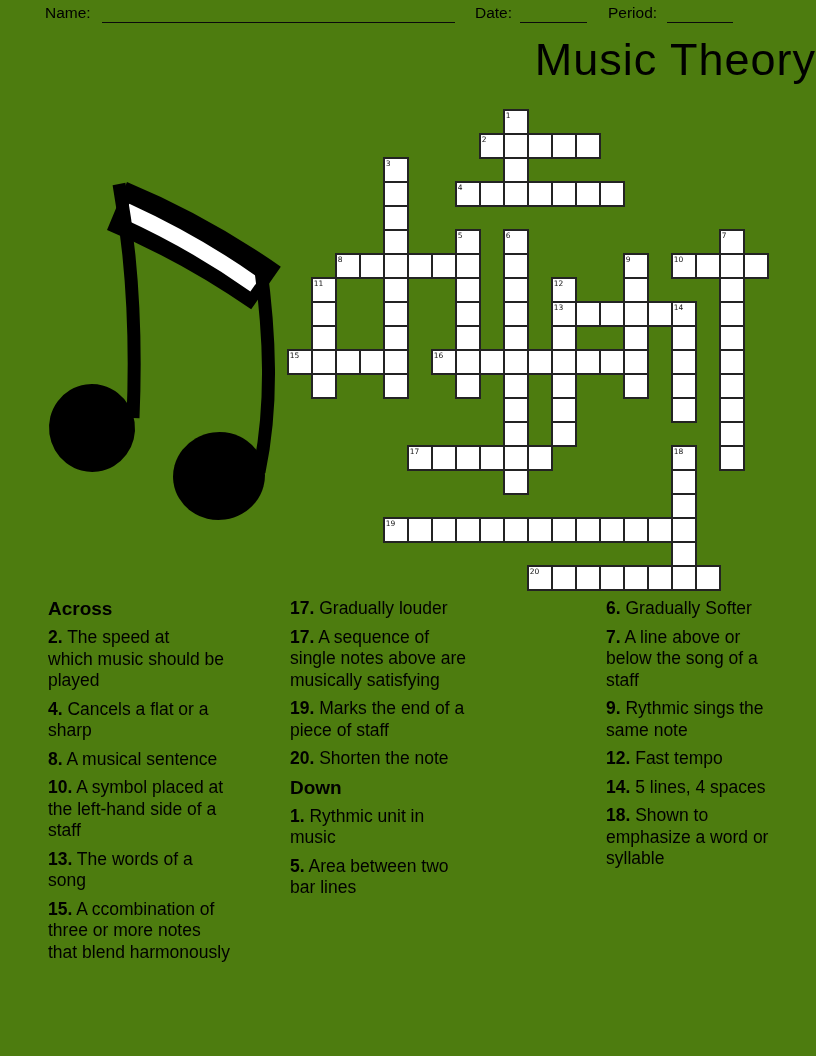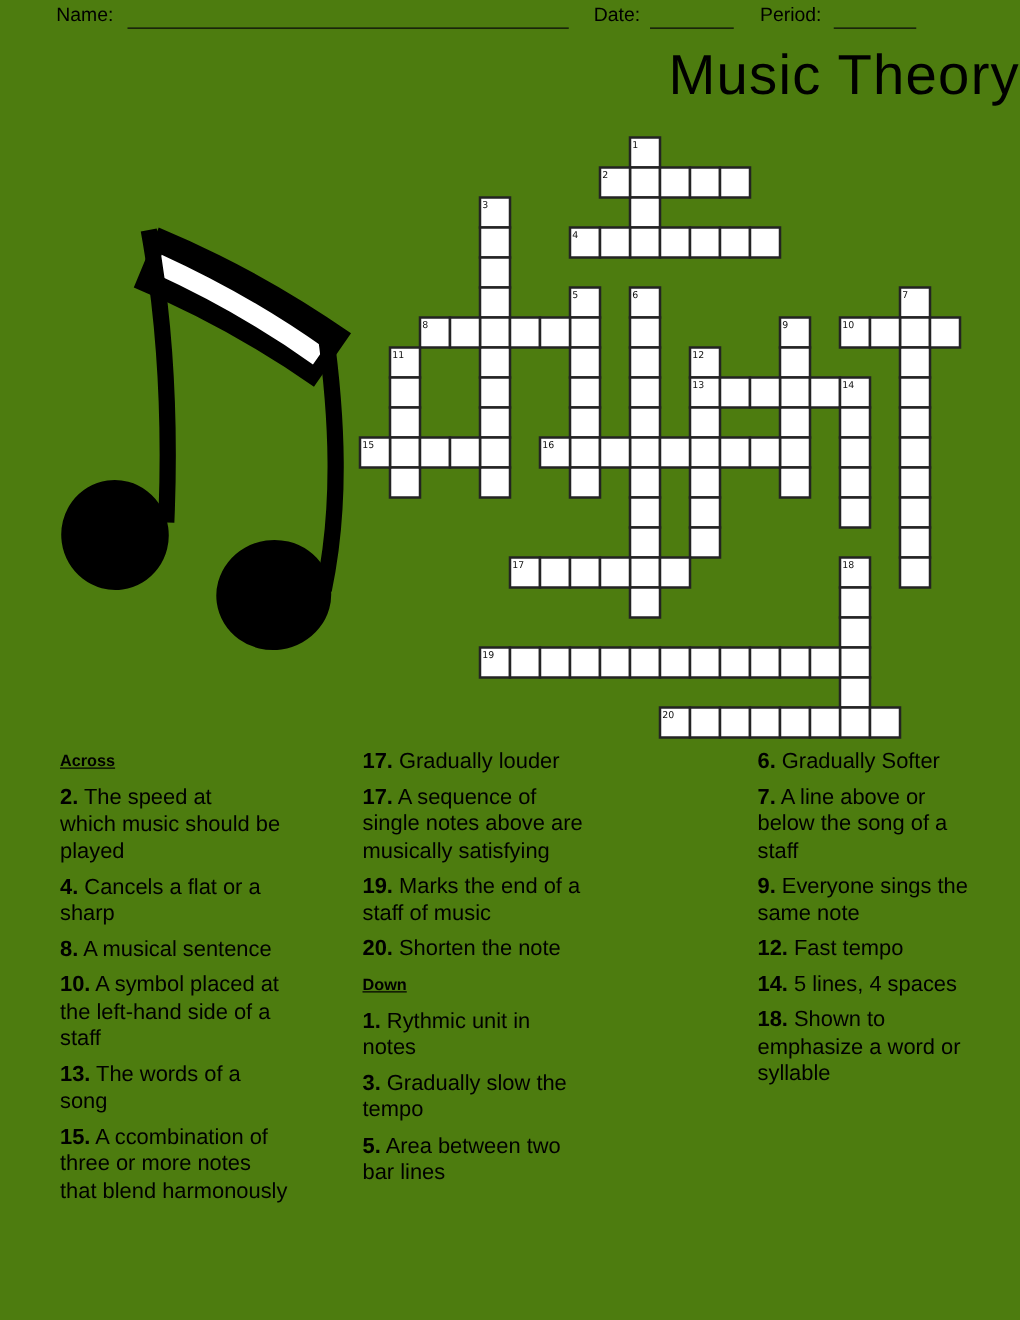--- a/index.html
+++ b/index.html
@@ -36,22 +36,21 @@
     font-size:7.5px;fill:#111;
   }
   
   #note-svg{position:absolute;left:42px;top:175px;}
   
   .clue-col{position:absolute;top:598px;}
   #clue-col-0{left:48px;width:234px;}
   #clue-col-1{left:290px;width:224px;}
   #clue-col-2{left:562px;width:214px;margin-left:44px;}
   .clue-heading{
-    font-size:13px;font-weight:bold;
-    text-decoration:underline;
+    font-size:19px;font-weight:bold;
     margin:0 0 7px 0;line-height:22px;
   }
   .clue{
     font-size:17.5px;line-height:21.5px;
     margin:0 0 7px 0;
     white-space:pre-line;
   }
   .clue-num{font-weight:bold;}
 </style>
 </head>
@@ -242,36 +241,34 @@
       <div class="clue"><span class="clue-num">15.</span><span class="clue-text"> A ccombination of
 three or more notes
 that blend harmonously</span></div>
     </div>
   <div class="clue-col" id="clue-col-1">
       <div class="clue"><span class="clue-num">17.</span><span class="clue-text"> Gradually louder</span></div>
       <div class="clue"><span class="clue-num">17.</span><span class="clue-text"> A sequence of
 single notes above are
 musically satisfying</span></div>
       <div class="clue"><span class="clue-num">19.</span><span class="clue-text"> Marks the end of a
-staff of music</span></div>
+piece of staff</span></div>
       <div class="clue"><span class="clue-num">20.</span><span class="clue-text"> Shorten the note</span></div>
       <div class="clue-heading">Down</div>
       <div class="clue"><span class="clue-num">1.</span><span class="clue-text"> Rythmic unit in
-notes</span></div>
-      <div class="clue"><span class="clue-num">3.</span><span class="clue-text"> Gradually slow the
-tempo</span></div>
+music</span></div>
       <div class="clue"><span class="clue-num">5.</span><span class="clue-text"> Area between two
 bar lines</span></div>
     </div>
   <div class="clue-col" id="clue-col-2">
       <div class="clue"><span class="clue-num">6.</span><span class="clue-text"> Gradually Softer</span></div>
       <div class="clue"><span class="clue-num">7.</span><span class="clue-text"> A line above or
 below the song of a
 staff</span></div>
-      <div class="clue"><span class="clue-num">9.</span><span class="clue-text"> Everyone sings the
+      <div class="clue"><span class="clue-num">9.</span><span class="clue-text"> Rythmic sings the
 same note</span></div>
       <div class="clue"><span class="clue-num">12.</span><span class="clue-text"> Fast tempo</span></div>
       <div class="clue"><span class="clue-num">14.</span><span class="clue-text"> 5 lines, 4 spaces</span></div>
       <div class="clue"><span class="clue-num">18.</span><span class="clue-text"> Shown to
 emphasize a word or
 syllable</span></div>
     </div>
 
 </div>
 

